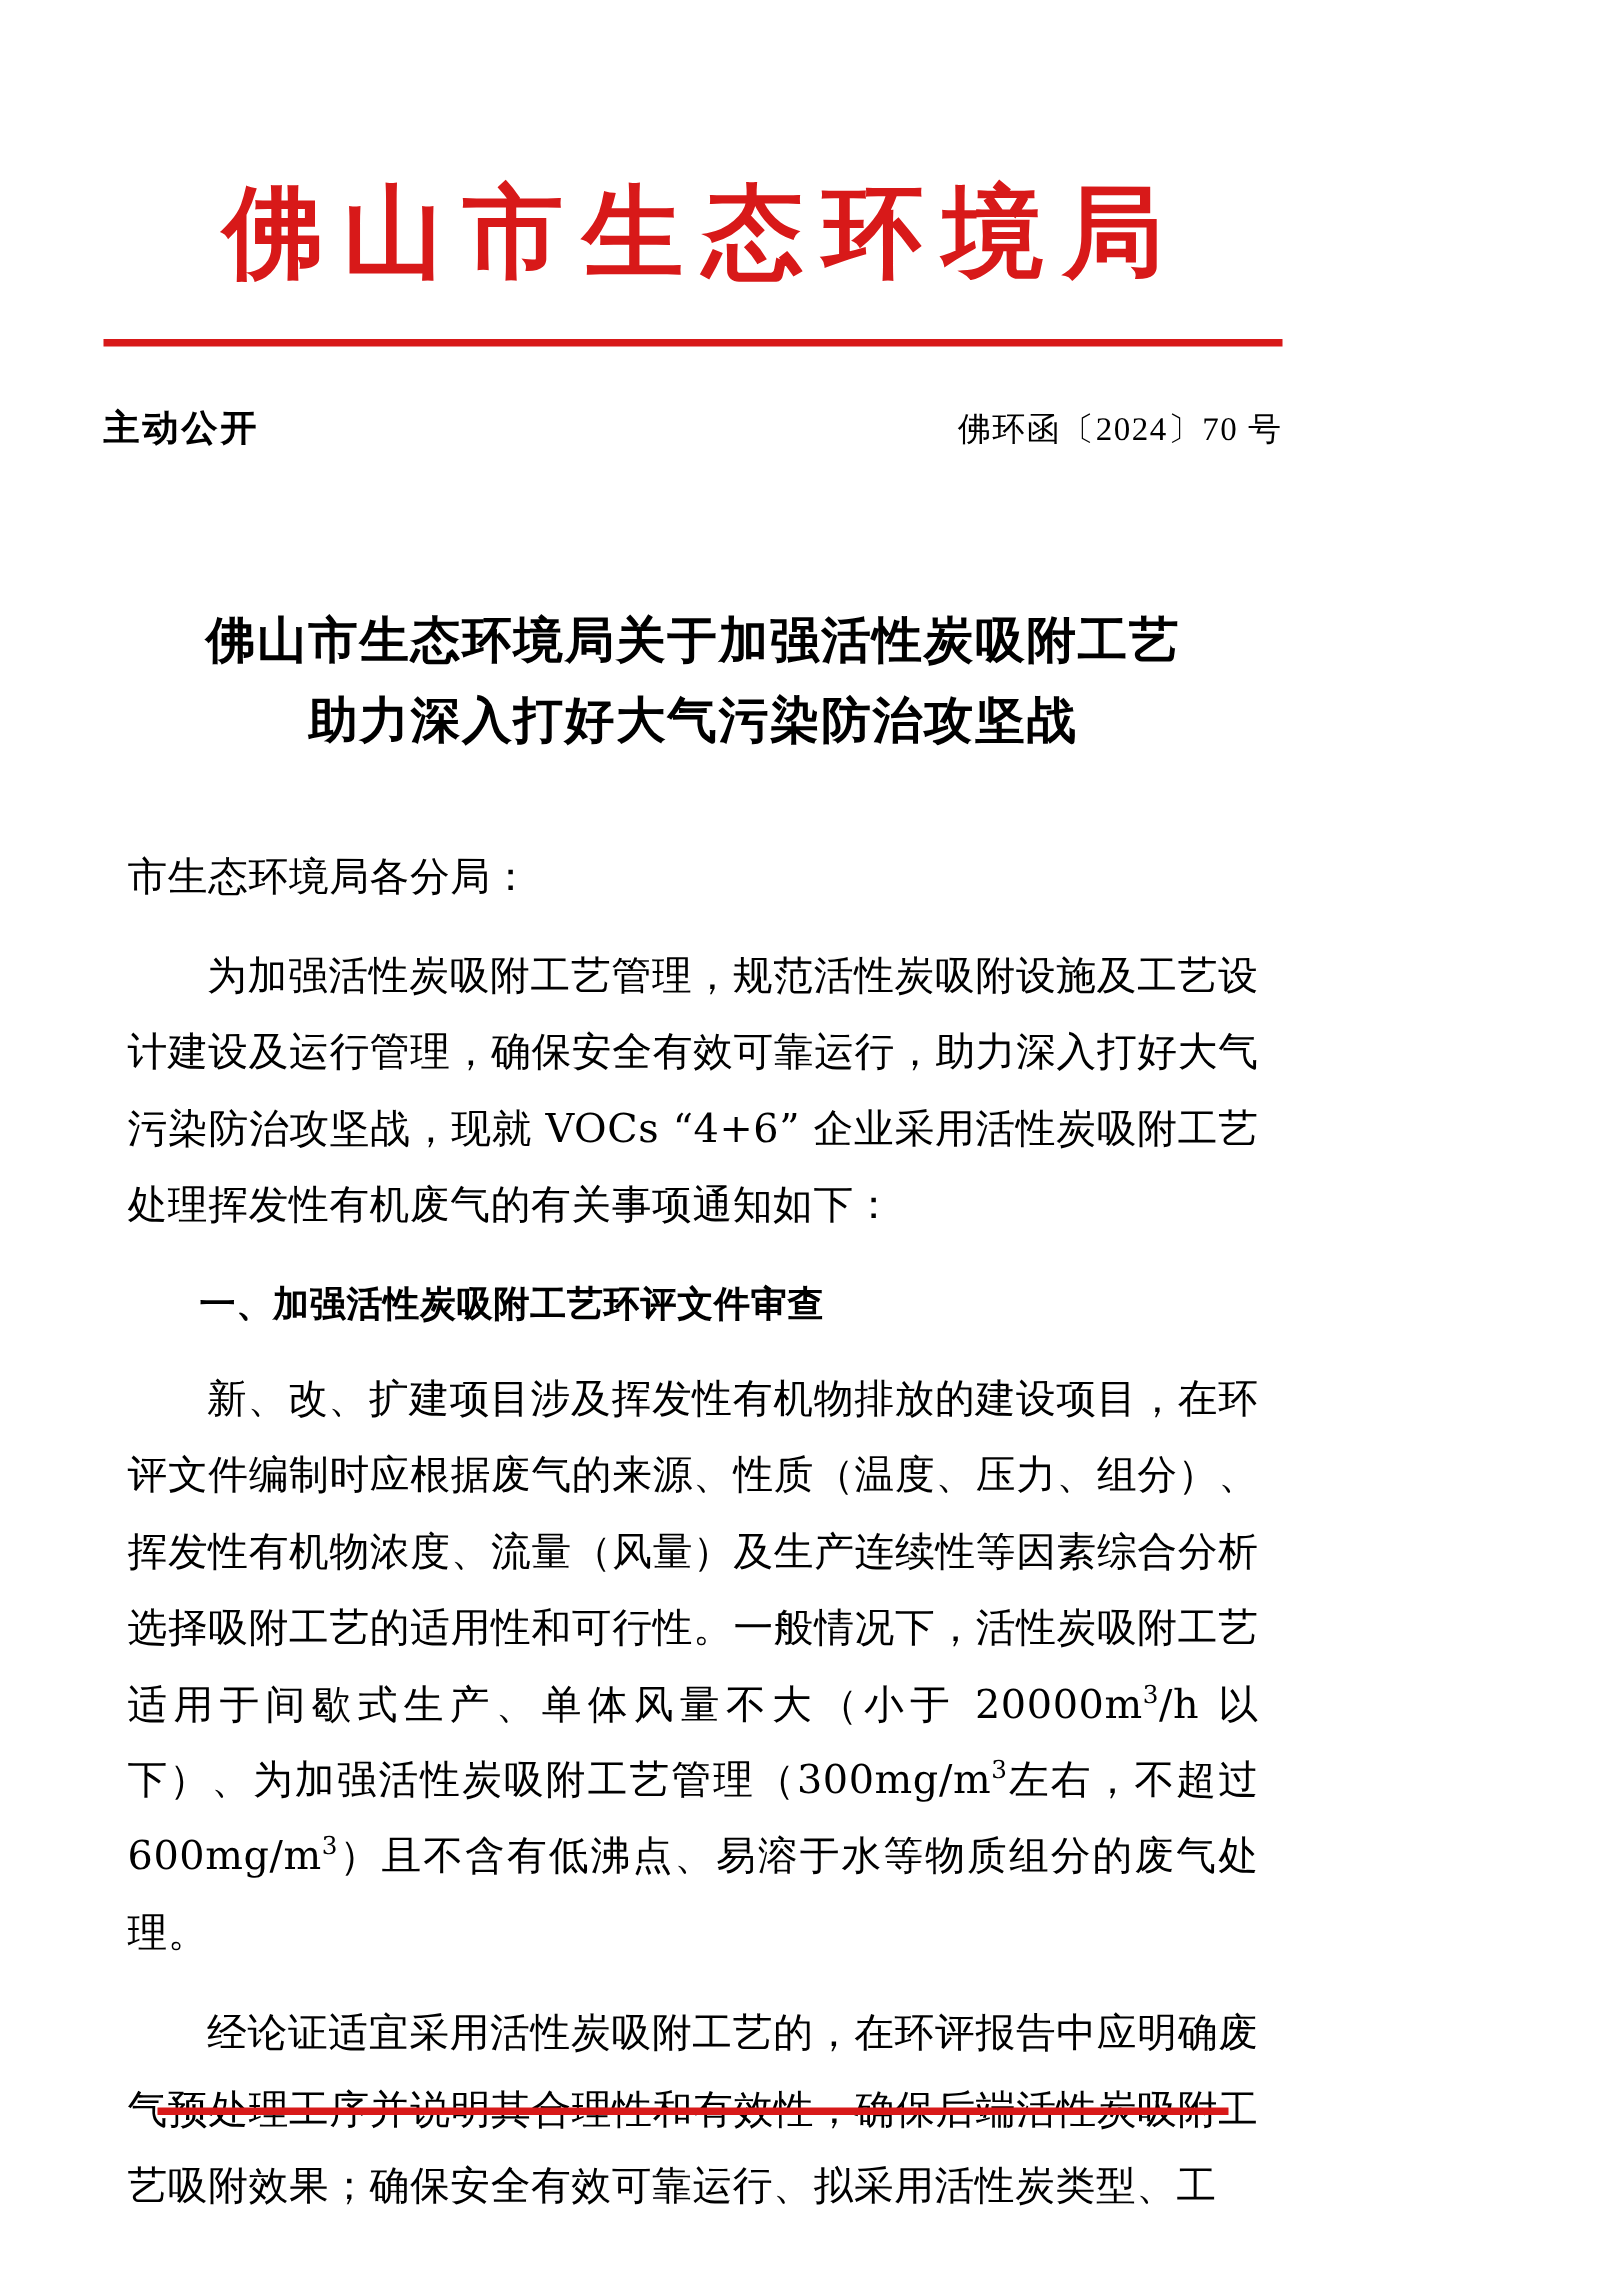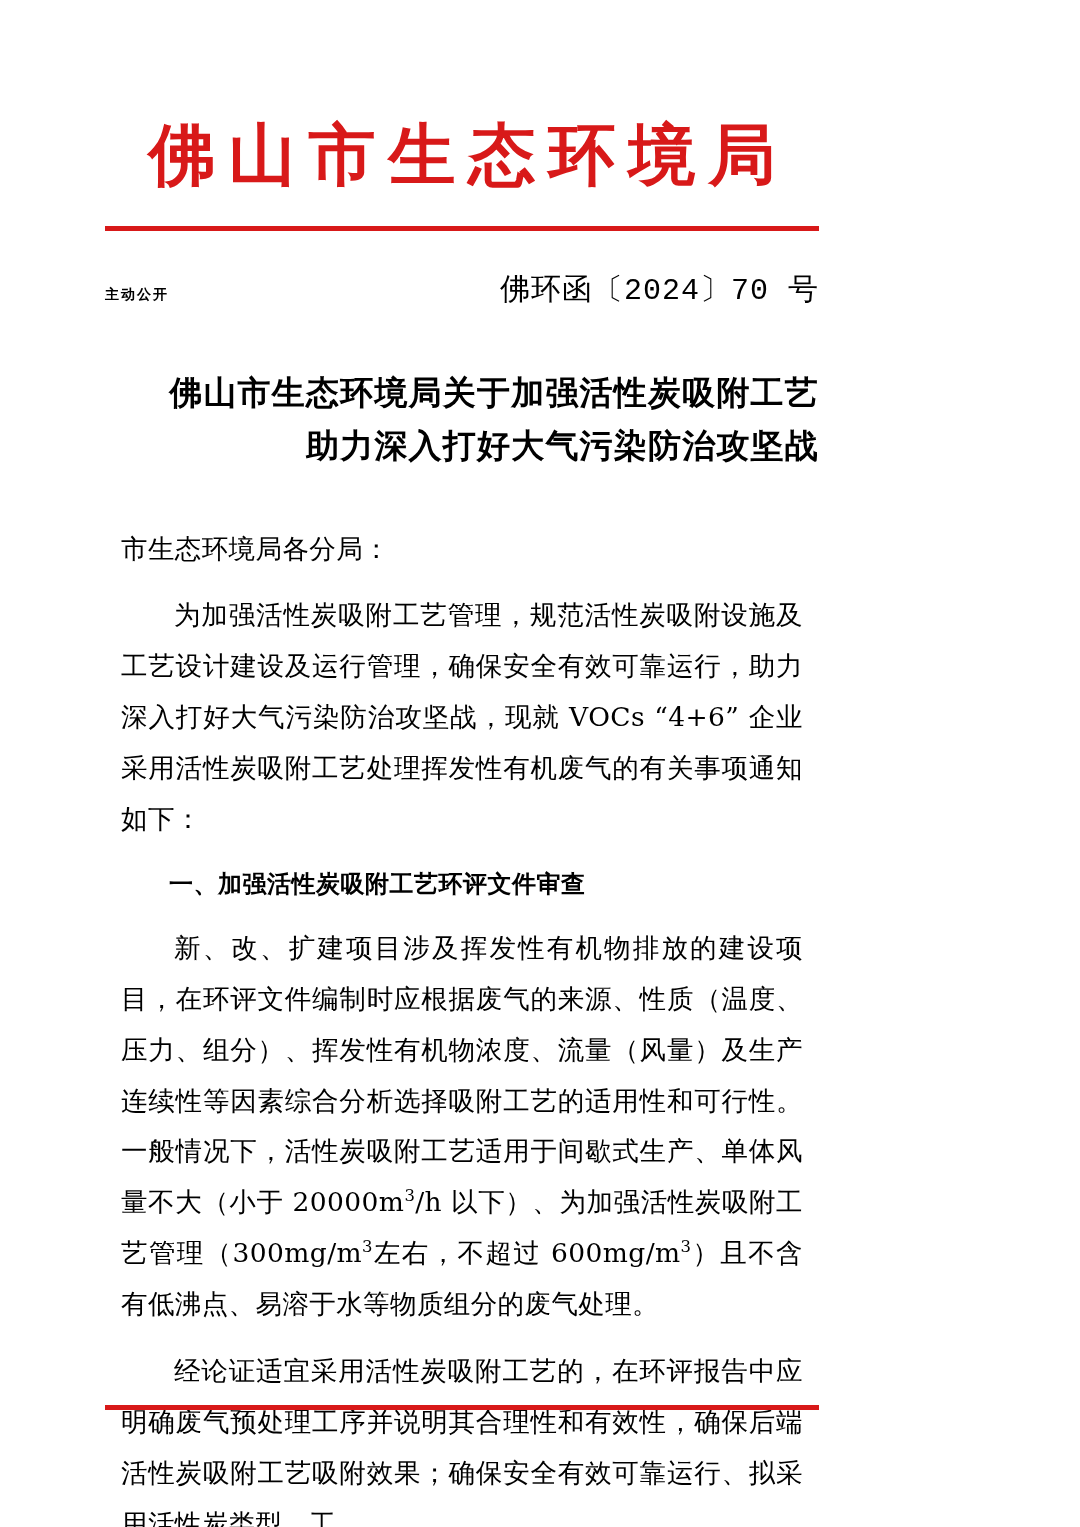--- a/index.html
+++ b/index.html
@@ -13,21 +13,21 @@
     font-family: "DejaVu Serif", "Liberation Serif", serif;
     color: #000;
     position: relative;
     overflow: hidden;
   }
   .page {
     position: relative;
     width: 924px;
     height: 1527px;
     box-sizing: border-box;
-    padding: 0 105px;
+    padding: 0 69px;
   }
 
   
   .letterhead {
     padding-top: 118px;
     text-align: center;
   }
   .letterhead-title {
     color: #d81919;
     font-family: "DejaVu Serif", "Liberation Serif", serif;
@@ -46,37 +46,37 @@
 
   
   .meta-row {
     display: flex;
     justify-content: space-between;
     align-items: baseline;
     margin-top: 38px;
     font-family: "DejaVu Sans", "Liberation Sans", sans-serif;
   }
   .meta-left {
-    font-size: 14px;
+    font-size: 24px;
     font-weight: 700;
     letter-spacing: 2px;
     font-family: "DejaVu Sans", "Liberation Sans", sans-serif;
   }
   .meta-right {
-    font-size: 30px;
+    font-size: 22px;
     letter-spacing: 1px;
-    font-family: Liberation Mono, monospace;
+    font-family: Liberation Serif, serif;
     margin-left: 24px;
   }
 
   
   .doc-title {
-    margin-top: 57px;
-    text-align: right;
-    font-family: Liberation Serif, serif;
+    margin-top: 102px;
+    text-align: center;
+    font-family: Liberation Mono, monospace;
     font-weight: 700;
     font-size: 33px;
     line-height: 1.62;
     letter-spacing: 1.2px;
   }
   .doc-title .line {
     display: block;
     white-space: nowrap;
   }
 

